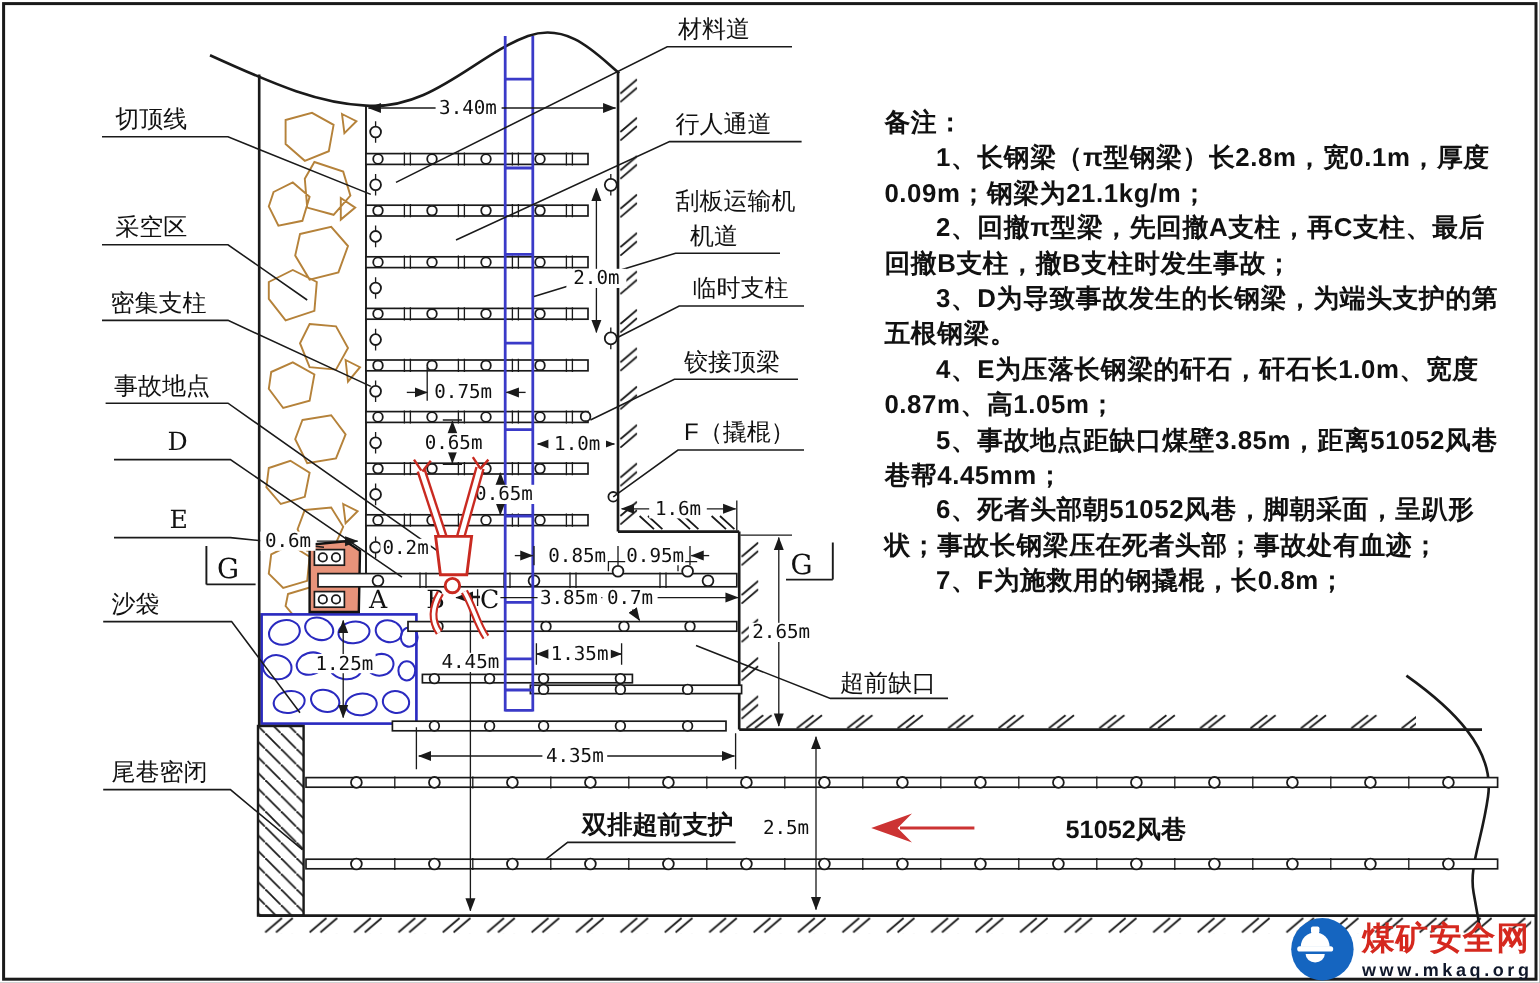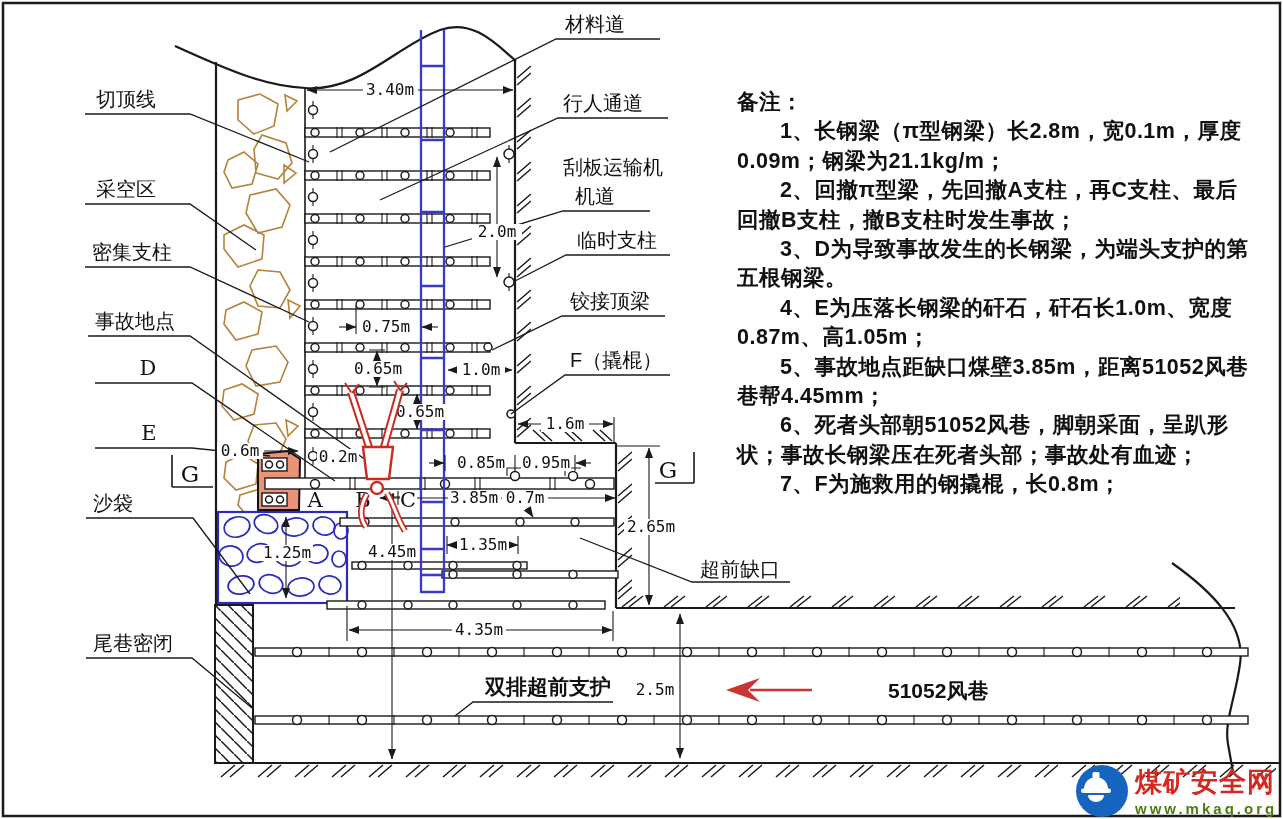--- a/index.html
+++ b/index.html
@@ -29,21 +29,21 @@
   
   .notes{position:absolute;left:737px;top:88px;width:548px;
          font:600 21.5px/29.4px "Liberation Sans",sans-serif;color:#111;letter-spacing:.5px}
   .notes>div:nth-child(even){text-indent:43px}
   
   .logo{position:absolute;left:1076px;top:764px;display:flex;gap:7px;align-items:center}
   .logo-badge{width:52px;height:52px;border-radius:50%;background:#1565c0;flex:0 0 auto;
               display:flex;align-items:center;justify-content:center}
   .logo-text{display:flex;flex-direction:column;line-height:1.02}
   .logo-name{font:bold 27px "Liberation Sans",sans-serif;color:#d5281e;letter-spacing:1px;white-space:nowrap}
-  .logo-url{font:bold 15px "Liberation Sans",sans-serif;color:#4d7c0f;letter-spacing:3px}
+  .logo-url{font:bold 15px "Liberation Sans",sans-serif;color:#0f172a;letter-spacing:3px}
 </style>
 </head>
 <body>
 
 <div class="stage">
 
 <svg width="1283" height="819" viewBox="0 0 1283 819">
   <defs>
     <marker id="ah" viewBox="0 0 10 10" refX="9.5" refY="5" markerWidth="10" markerHeight="10" orient="auto-start-reverse">
           <path d="M0,1.2 L10,5 L0,8.8 Z" fill="#1a1a1a"></path>

